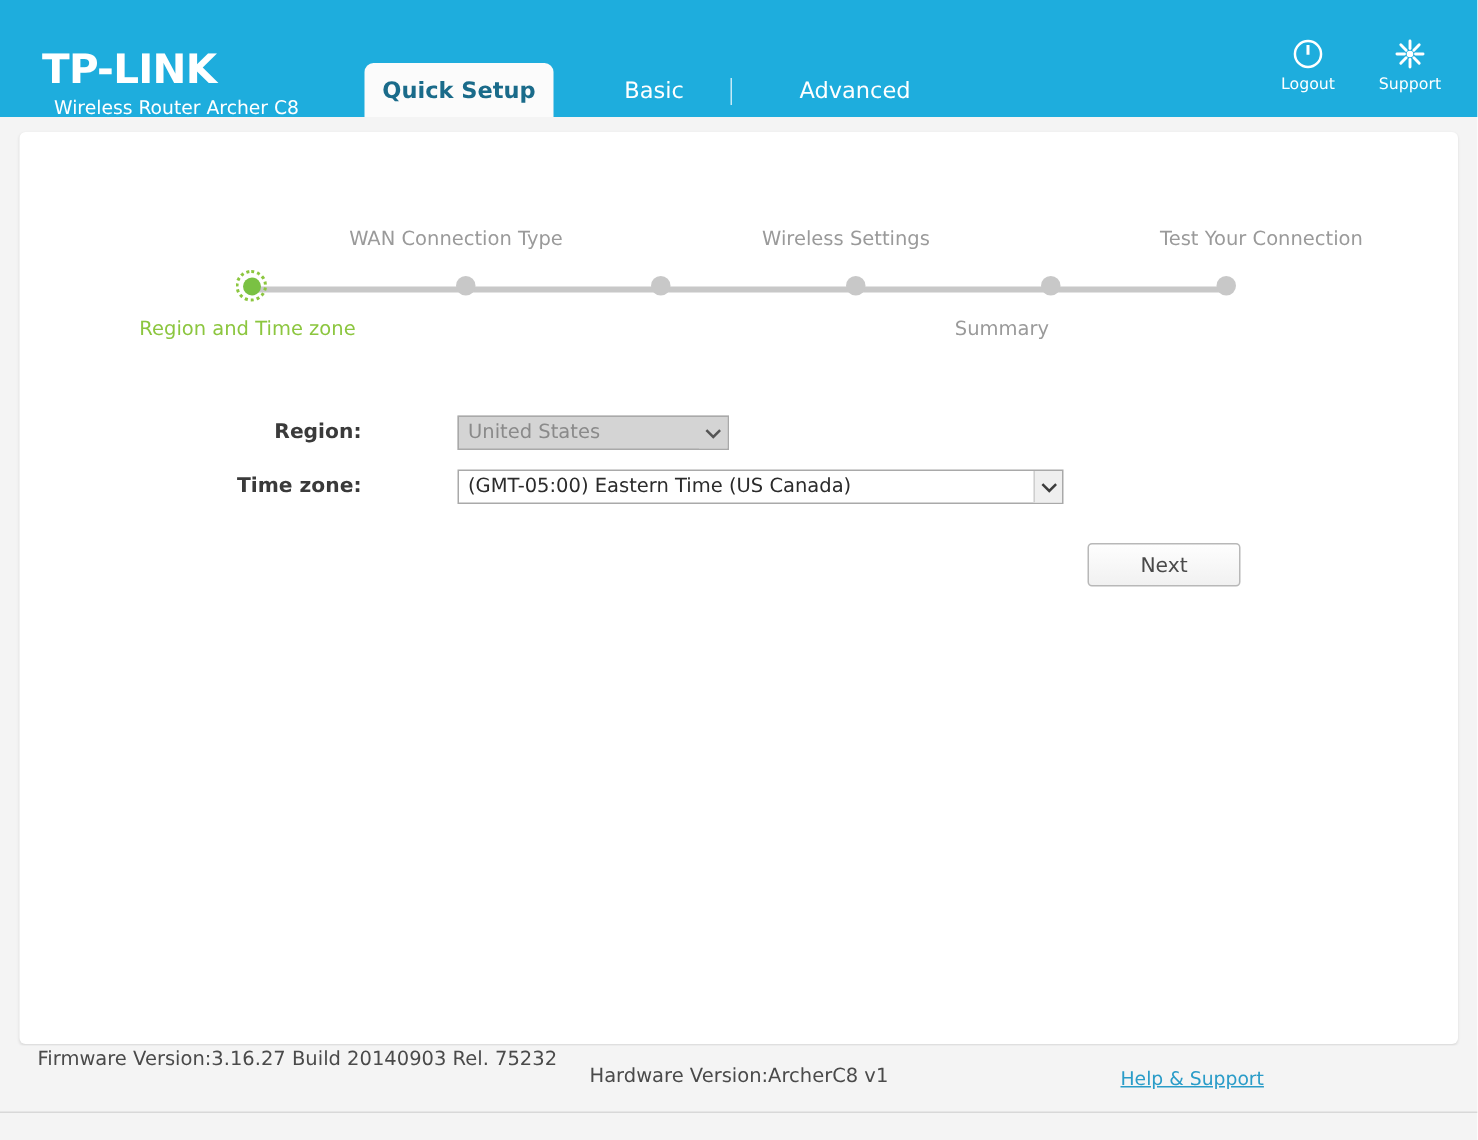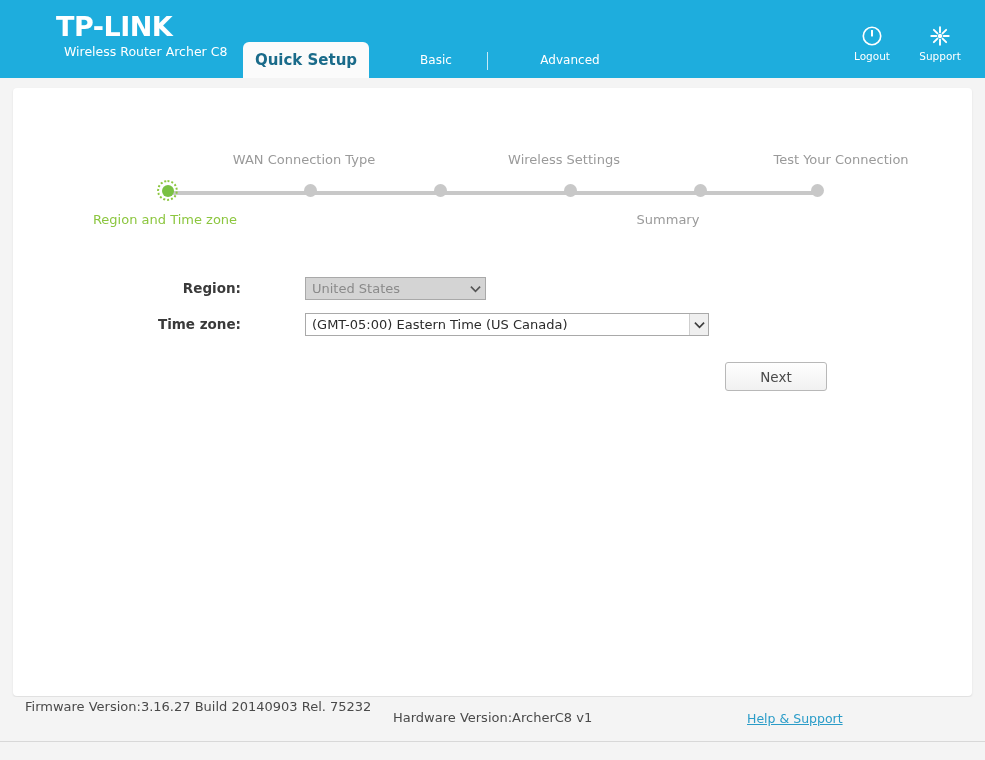--- a/index.html
+++ b/index.html
@@ -16,40 +16,40 @@
     background: #f4f4f4;
   }
 
   
   .header {
     position: absolute; left: 0; top: 0;
     width: 985px; height: 78px;
     background: #1eaddd;
   }
   .logo-wrap {
-    position: absolute; left: 28px; top: 12px; margin-left: 28px;
+    position: absolute; left: 28px; top: 32px;
   }
   .logo-main {
     font-size: 27px; font-weight: bold; color: #ffffff;
     letter-spacing: -0.5px; line-height: 30px;
     font-family: "DejaVu Sans", "Liberation Sans", sans-serif;
   }
   .logo-sub {
     font-size: 12.5px; color: #ffffff; line-height: 16px;
     margin-top: 2px; margin-left: 8px;
   }
   .tabs {
     position: absolute; left: 243px; top: 0px;
     height: 78px;
   }
   .tab {
     position: absolute; top: 42px;
     height: 36px;
     display: flex; align-items: center; justify-content: center;
-    font-size: 12px; color: #ffffff;
+    font-size: 15px; color: #ffffff;
     cursor: pointer;
   }
   .tab.active {
     left: 0px; width: 126px;
     background: #fbfbfb;
     border-radius: 6px 6px 0 0;
     color: #1a6b8a;
     font-weight: bold;
     font-size: 15px;
   }

